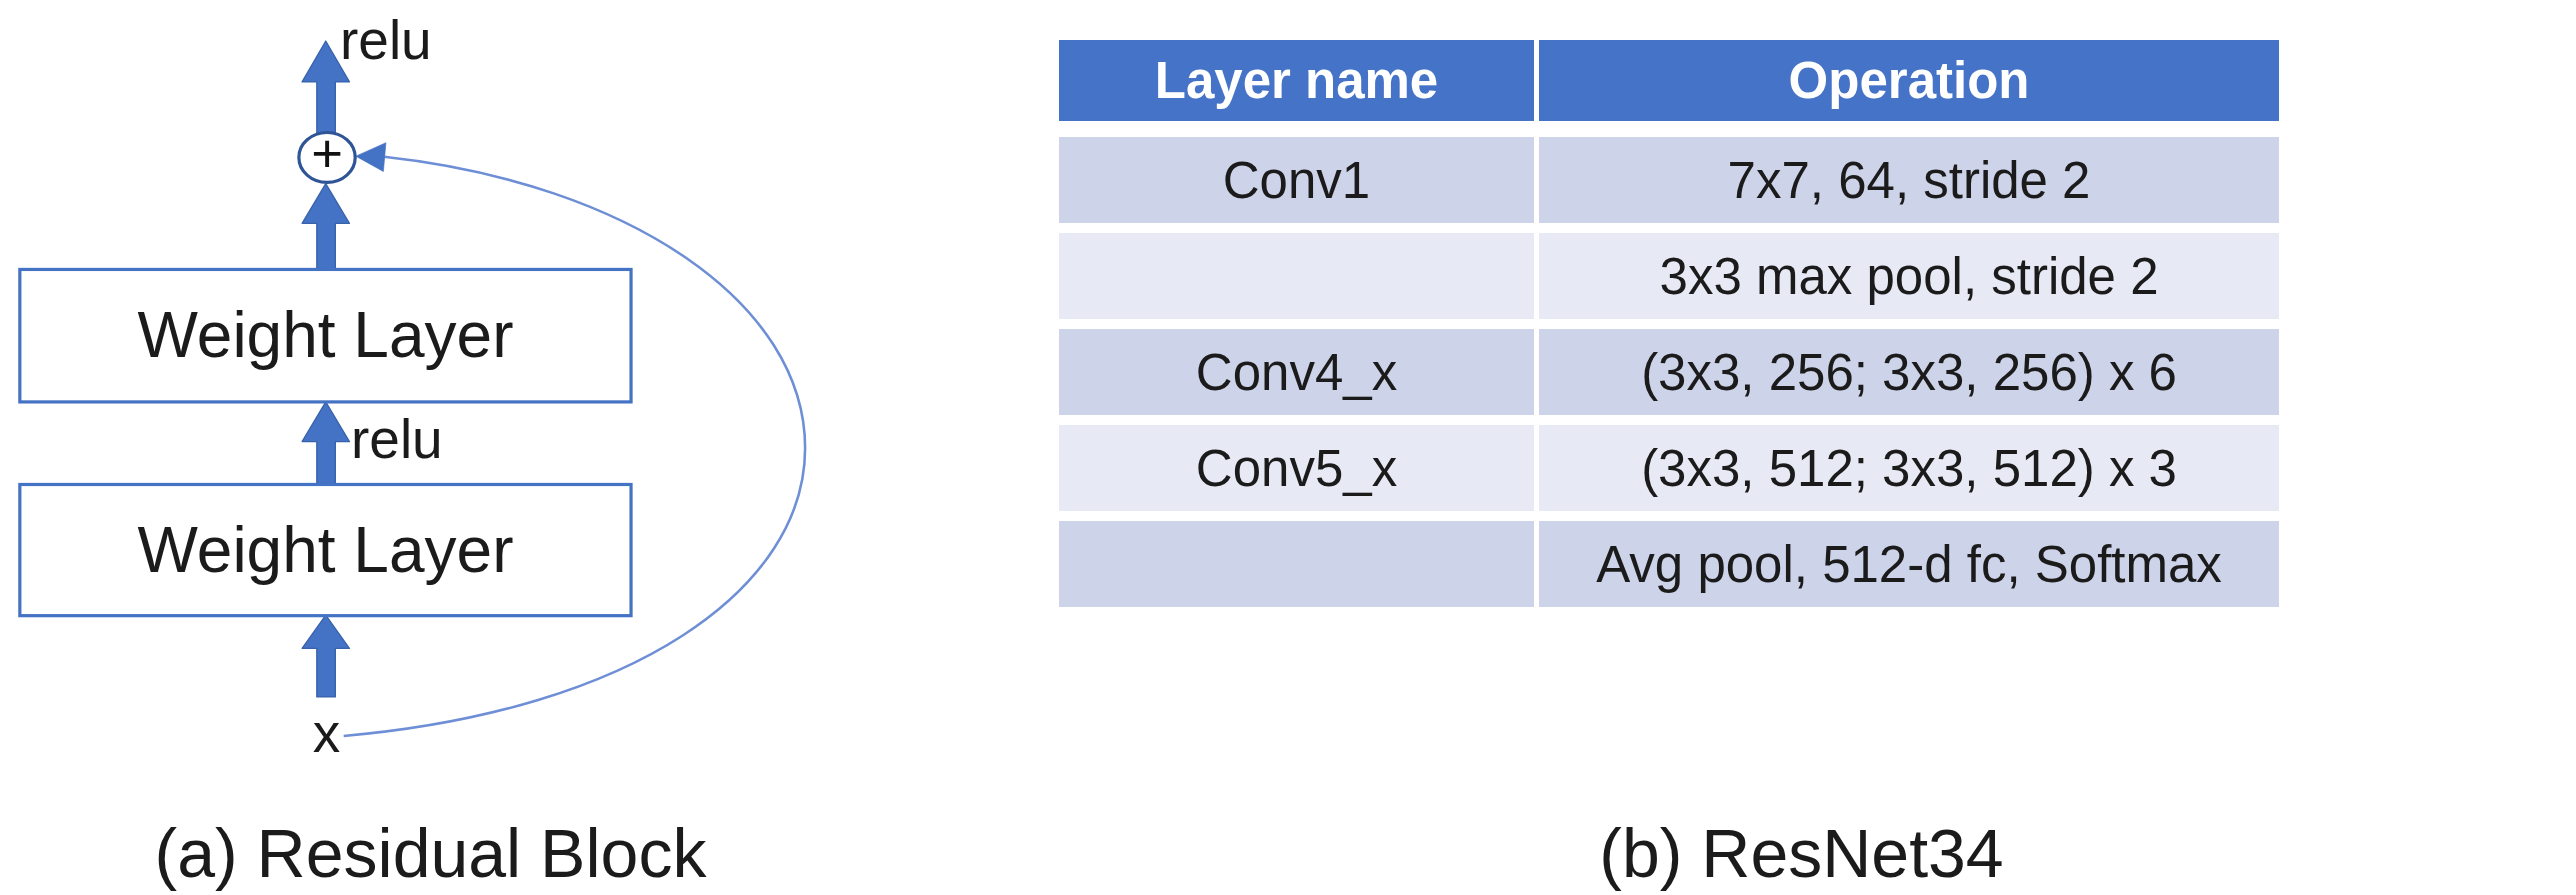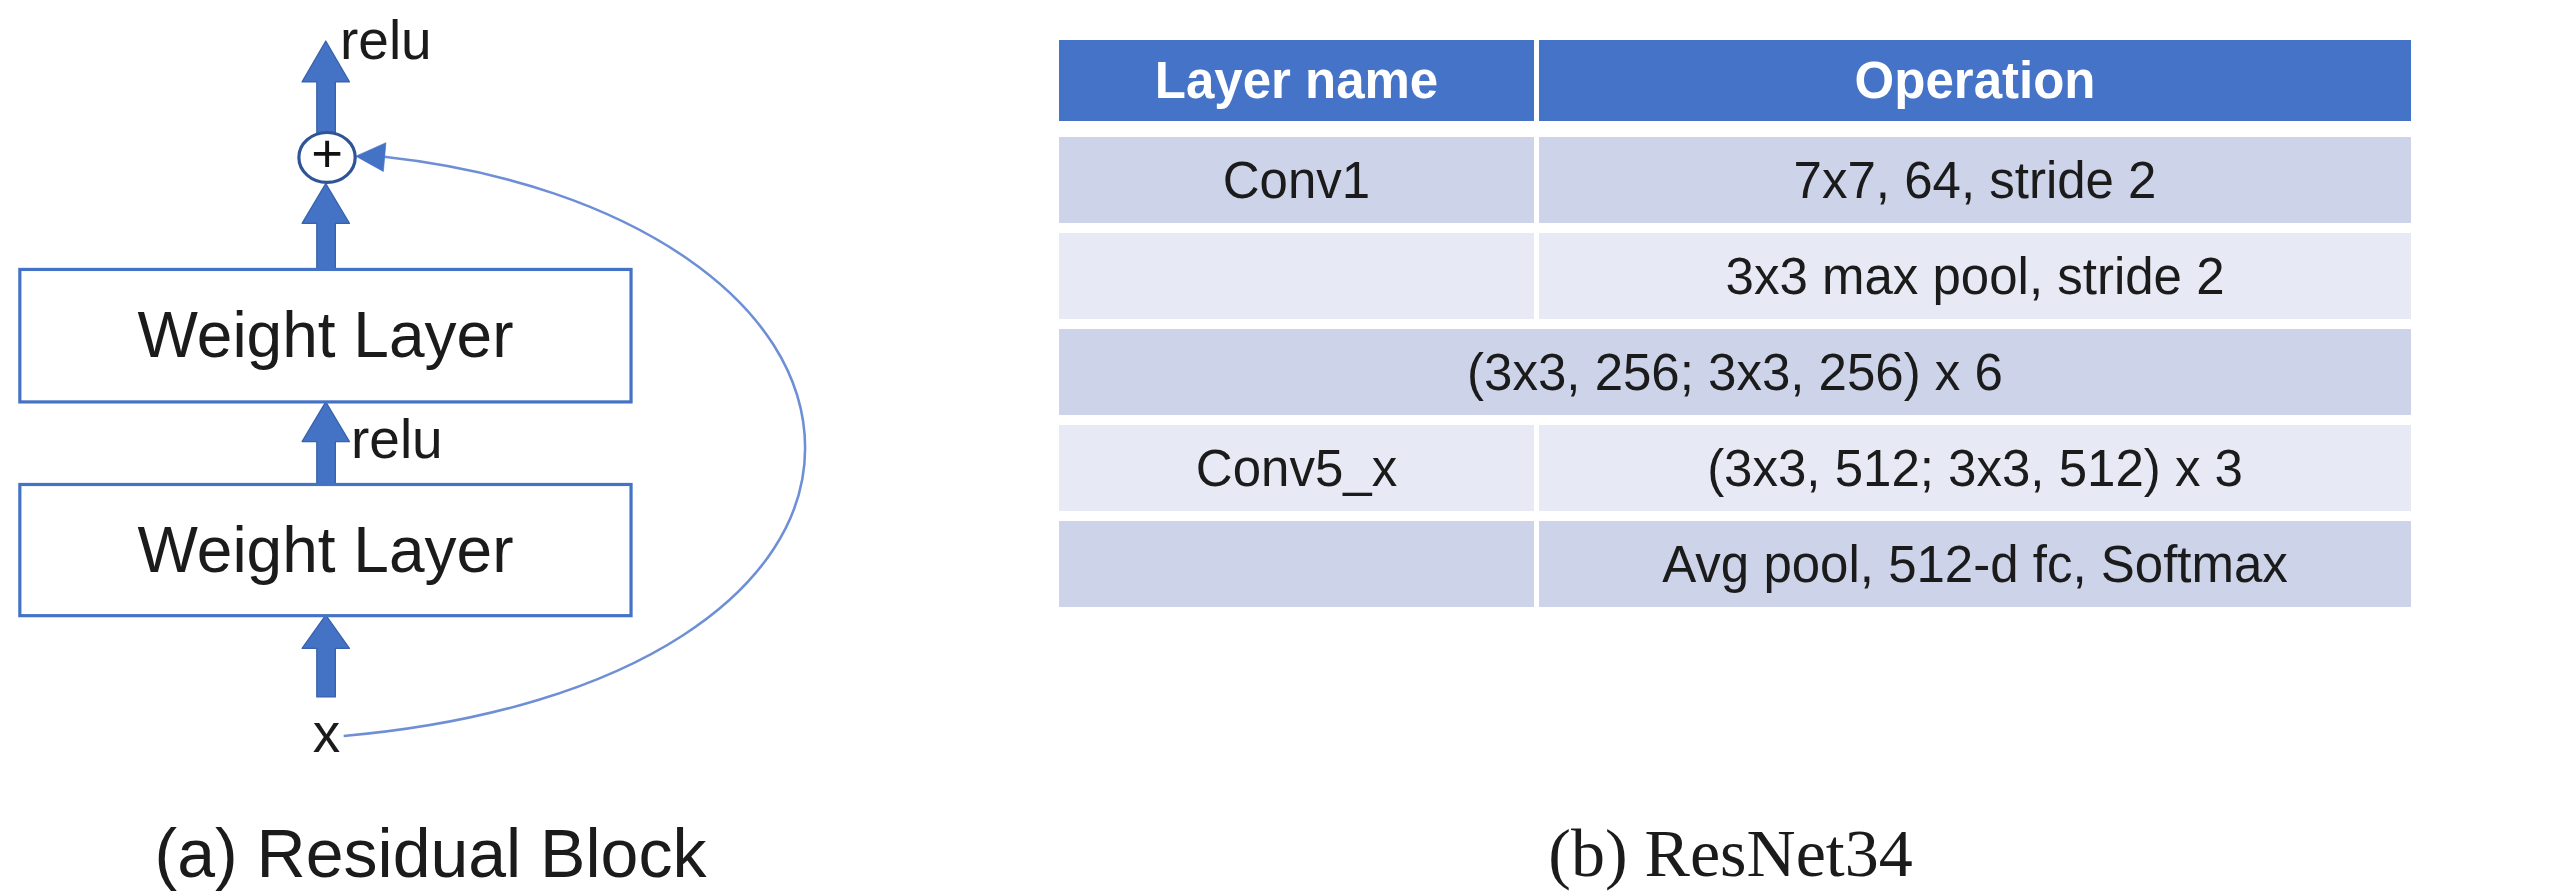--- a/index.html
+++ b/index.html
@@ -34,24 +34,24 @@
   .diagram-label{position:absolute;font-size:55px;line-height:1.1;color:var(--text);white-space:nowrap;}
   .box-label{position:absolute;display:flex;align-items:center;justify-content:center;
              font-size:64px;color:var(--text);}
   .box-label.b1{left:20px;top:269px;width:611px;height:132px;}
   .box-label.b2{left:20px;top:484px;width:611px;height:131px;}
   .relu-top{left:340px;top:10.2px;}
   .relu-mid{left:351px;top:409px;}
   .x-label{left:297px;top:703px;width:59px;text-align:center;}
   .caption{position:absolute;top:814px;font-size:68px;line-height:1.15;color:var(--text);text-align:center;white-space:nowrap;}
   .caption-a{left:0;width:861px;}
-  .caption-b{left:1302px;width:857px;font-family:Liberation Serif, serif;}
+  .caption-b{left:1373px;width:857px;}
 
   
-  .res-table{position:absolute;left:1059px;top:40px;width:1352px;}
+  .res-table{position:absolute;left:1059px;top:40px;width:1220px;}
   .t-row{display:flex;gap:5.1px;}
   .t-head{height:81px;margin-bottom:9.6px;}
   .t-head .cell{background:var(--header-blue);color:#ffffff;font-weight:bold;}
   .t-body-row{height:86px;margin-top:10px;}
   .t-body-row.first{margin-top:16px;}
   .cell{display:flex;align-items:center;justify-content:center;font-size:51px;color:var(--text);white-space:nowrap;}
   .cell.c1{width:475px;flex:0 0 475px;}
   .cell.c2{flex:1;}
   .t-body-row.dark .cell{background:var(--row-dark);}
   .t-body-row.light .cell{background:var(--row-light);}
@@ -95,20 +95,21 @@
 
     <div class="t-row t-body-row first dark">
       <div class="cell c1">Conv1</div>
       <div class="cell c2">7x7, 64, stride 2</div>
     </div>
     <div class="t-row t-body-row light">
       <div class="cell c1"></div>
       <div class="cell c2">3x3 max pool, stride 2</div>
     </div>
     <div class="t-row t-body-row dark">
+      <div class="cell c1">Conv4_x</div>
       <div class="cell c2">(3x3, 256; 3x3, 256) x 6</div>
     </div>
     <div class="t-row t-body-row light">
       <div class="cell c1">Conv5_x</div>
       <div class="cell c2">(3x3, 512; 3x3, 512) x 3</div>
     </div>
     <div class="t-row t-body-row dark">
       <div class="cell c1"></div>
       <div class="cell c2">Avg pool, 512-d fc, Softmax</div>
     </div>

